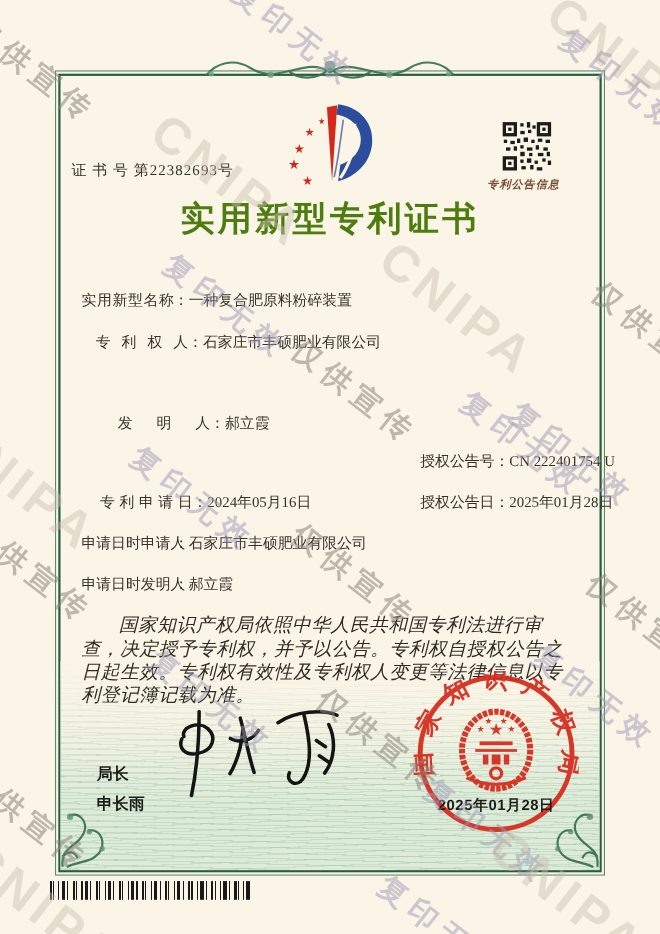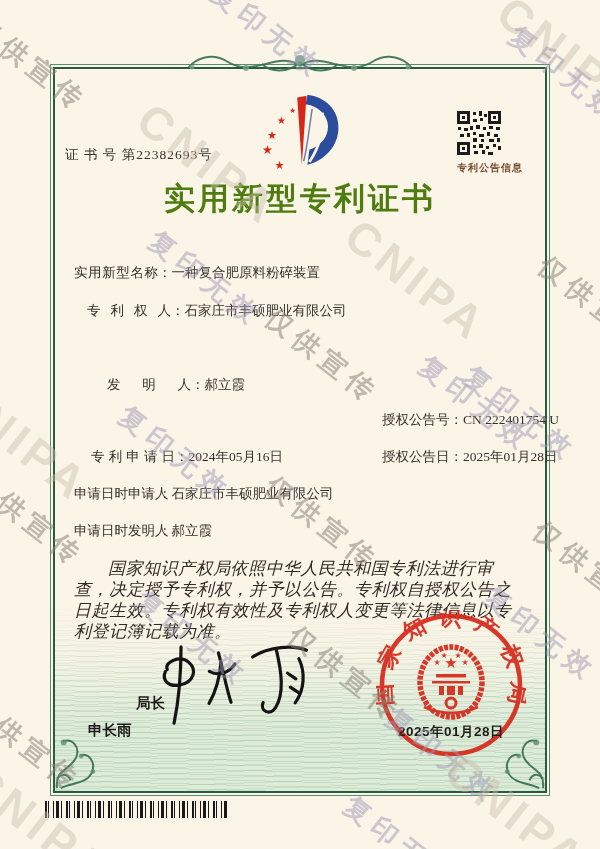--- a/index.html
+++ b/index.html
@@ -22,35 +22,35 @@
   .corner-ornament{position:absolute;z-index:6;}
   .corner-ornament.left{left:53px;top:724px;}
   .corner-ornament.right{right:53px;top:724px;transform:scaleX(-1);}
 
   
   .content{position:absolute;inset:0;z-index:10;color:#34312b;}
   .cert-no{position:absolute;left:65px;top:126px;font-size:13.5px;letter-spacing:1px;margin-top:20px;}
   .title{position:absolute;left:0;right:0;top:178px;text-align:center;font-size:31px;
          font-weight:700;letter-spacing:3px;color:#4d7c0f;}
   .qr{position:absolute;left:456px;top:110px;}
-  .qr-caption{position:absolute;left:443px;top:161px;width:80px;text-align:right;
-      font-size:10px;font-weight:700;color:#7a4a35;letter-spacing:1px;}
+  .qr-caption{position:absolute;left:443px;top:161px;width:80px;text-align:left;
+      font-size:10px;font-weight:700;font-style:italic;color:#7a4a35;letter-spacing:1px;}
 
   .frow{position:absolute;left:74px;font-size:13.5px;line-height:22px;}
   .frow .flabel{display:inline-block;width:84px;text-align:justify;text-align-last:justify;
       white-space:nowrap;vertical-align:top;}
   .frow .fvalue{display:inline-block;vertical-align:top;max-width:352px;}
   .frow.rcol{left:382px;}
   .frow.rcol .flabel{width:auto;text-align:left;text-align-last:auto;}
 
   .legal{position:absolute;left:74px;top:558px;width:452px;font-size:17px;line-height:21px;
       font-style:italic;letter-spacing:.5px;color:#2e2b25;text-indent:2em;}
 
   .commissioner-title{position:absolute;left:88px;top:694px;font-size:14.5px;font-weight:700;
-      font-family:"Liberation Sans","DejaVu Sans",sans-serif;color:#1c1b17;margin-left:48px;}
+      font-family:"Liberation Sans","DejaVu Sans",sans-serif;color:#1c1b17;}
   .commissioner-name{position:absolute;left:88px;top:721px;font-size:14.5px;font-weight:700;
       font-family:"Liberation Sans","DejaVu Sans",sans-serif;color:#1c1b17;}
   .signature{position:absolute;left:150px;top:640px;}
 
   .seal{position:absolute;left:376px;top:610px;}
   .seal-date{position:absolute;left:376px;top:723px;width:150px;text-align:center;
       font-size:13.5px;font-weight:700;color:#1d1c19;letter-spacing:.5px;
       font-family:"Liberation Sans","DejaVu Sans",sans-serif;}
 
   .footer{position:absolute;left:0;right:0;top:768px;text-align:center;font-size:11px;color:#3a372f;}

